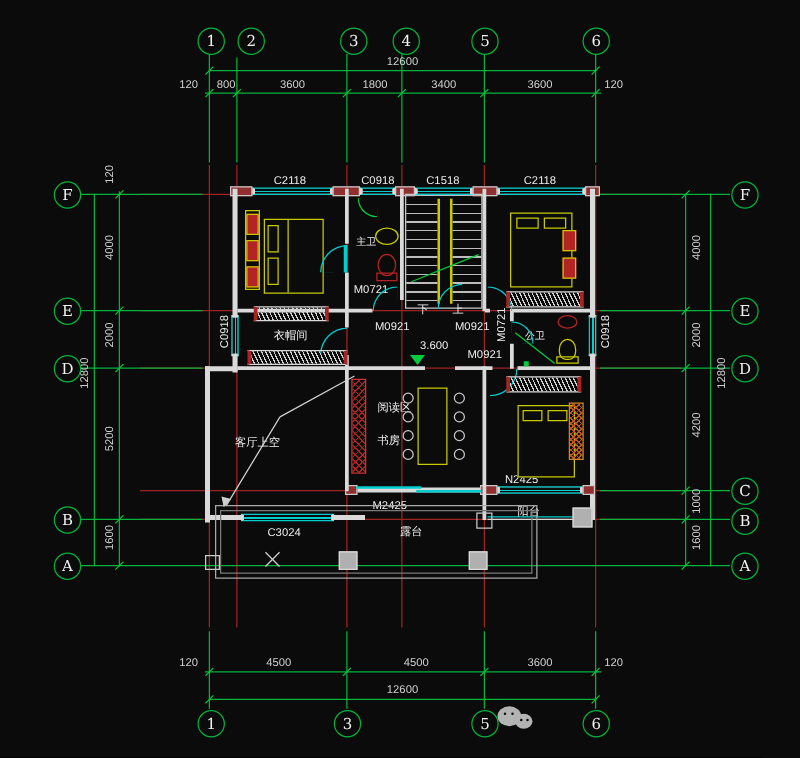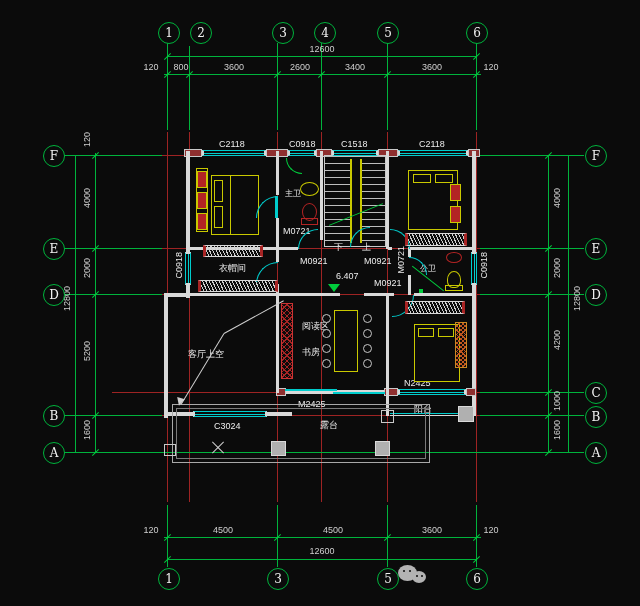--- a/index.html
+++ b/index.html
@@ -112,21 +112,21 @@
     <div class="tick" style="left:544px;top:248px"></div>
   <div class="tick" style="left:544px;top:294px"></div>
     <div class="tick" style="left:544px;top:392px"></div>
   <div class="tick" style="left:544px;top:415px"></div>
     <div class="tick" style="left:544px;top:452px"></div>
 
   <div class="dim" style="left:322px;top:44px">12600</div>
   <div class="dim" style="left:151px;top:62px">120</div>
   <div class="dim" style="left:181px;top:62px">800</div>
   <div class="dim" style="left:234px;top:62px">3600</div>
-  <div class="dim" style="left:300px;top:62px">2600</div>
+  <div class="dim" style="left:300px;top:62px">1800</div>
   <div class="dim" style="left:355px;top:62px">3400</div>
   <div class="dim" style="left:432px;top:62px">3600</div>
   <div class="dim" style="left:491px;top:62px">120</div>
   <div class="dim" style="left:151px;top:525px">120</div>
   <div class="dim" style="left:223px;top:525px">4500</div>
   <div class="dim" style="left:333px;top:525px">4500</div>
   <div class="dim" style="left:432px;top:525px">3600</div>
   <div class="dim" style="left:491px;top:525px">120</div>
   <div class="dim" style="left:322px;top:546px">12600</div>
   <div class="vdim" style="left:82px;top:132px">120</div>
@@ -294,21 +294,21 @@
   <div class="abs" style="left:210px;top:447px;width:16px;height:1px;background:#cfcfcf;transform:rotate(-45deg);z-index:3"></div>
 
   <div class="abs" style="left:172px;top:404px;width:256px;height:57px;border:1px solid #a8a8a8;z-index:2"></div>
   <div class="abs" style="left:176px;top:408px;width:248px;height:49px;border:1px solid #7a7a7a;z-index:2"></div>
   <div class="abs" style="left:271px;top:441px;width:13px;height:13px;background:#b0b0b0;border:1px solid #d9d9d9;z-index:3"></div>
   <div class="abs" style="left:375px;top:441px;width:13px;height:13px;background:#b0b0b0;border:1px solid #d9d9d9;z-index:3"></div>
   <div class="abs" style="left:164px;top:444px;width:10px;height:10px;border:1px solid #c9c9c9;z-index:3"></div>
   <div class="abs" style="left:381px;top:410px;width:11px;height:11px;border:1px solid #c9c9c9;z-index:3"></div>
   <div class="abs" style="left:458px;top:406px;width:14px;height:14px;background:#b0b0b0;border:1px solid #d9d9d9;z-index:3"></div>
 
-  <div class="lbl" style="left:336px;top:271px">6.407</div>
+  <div class="lbl" style="left:336px;top:271px">3.600</div>
   <div class="abs" style="left:328px;top:284px;width:0;height:0;border-left:6px solid transparent;border-right:6px solid transparent;border-top:8px solid #00cc3c;z-index:4"></div>
 
   <div class="lbl" style="left:224px;top:195px">主卧</div>
   <div class="lbl" style="left:285px;top:189px;font-size:8px">主卫</div>
   <div class="lbl" style="left:418px;top:194px">卧室二</div>
   <div class="lbl" style="left:219px;top:263px">衣帽间</div>
   <div class="lbl" style="left:420px;top:264px;font-size:8px">公卫</div>
   <div class="lbl" style="left:188px;top:349px">客厅上空</div>
   <div class="lbl" style="left:302px;top:321px">阅读区</div>
   <div class="lbl" style="left:302px;top:347px">书房</div>

